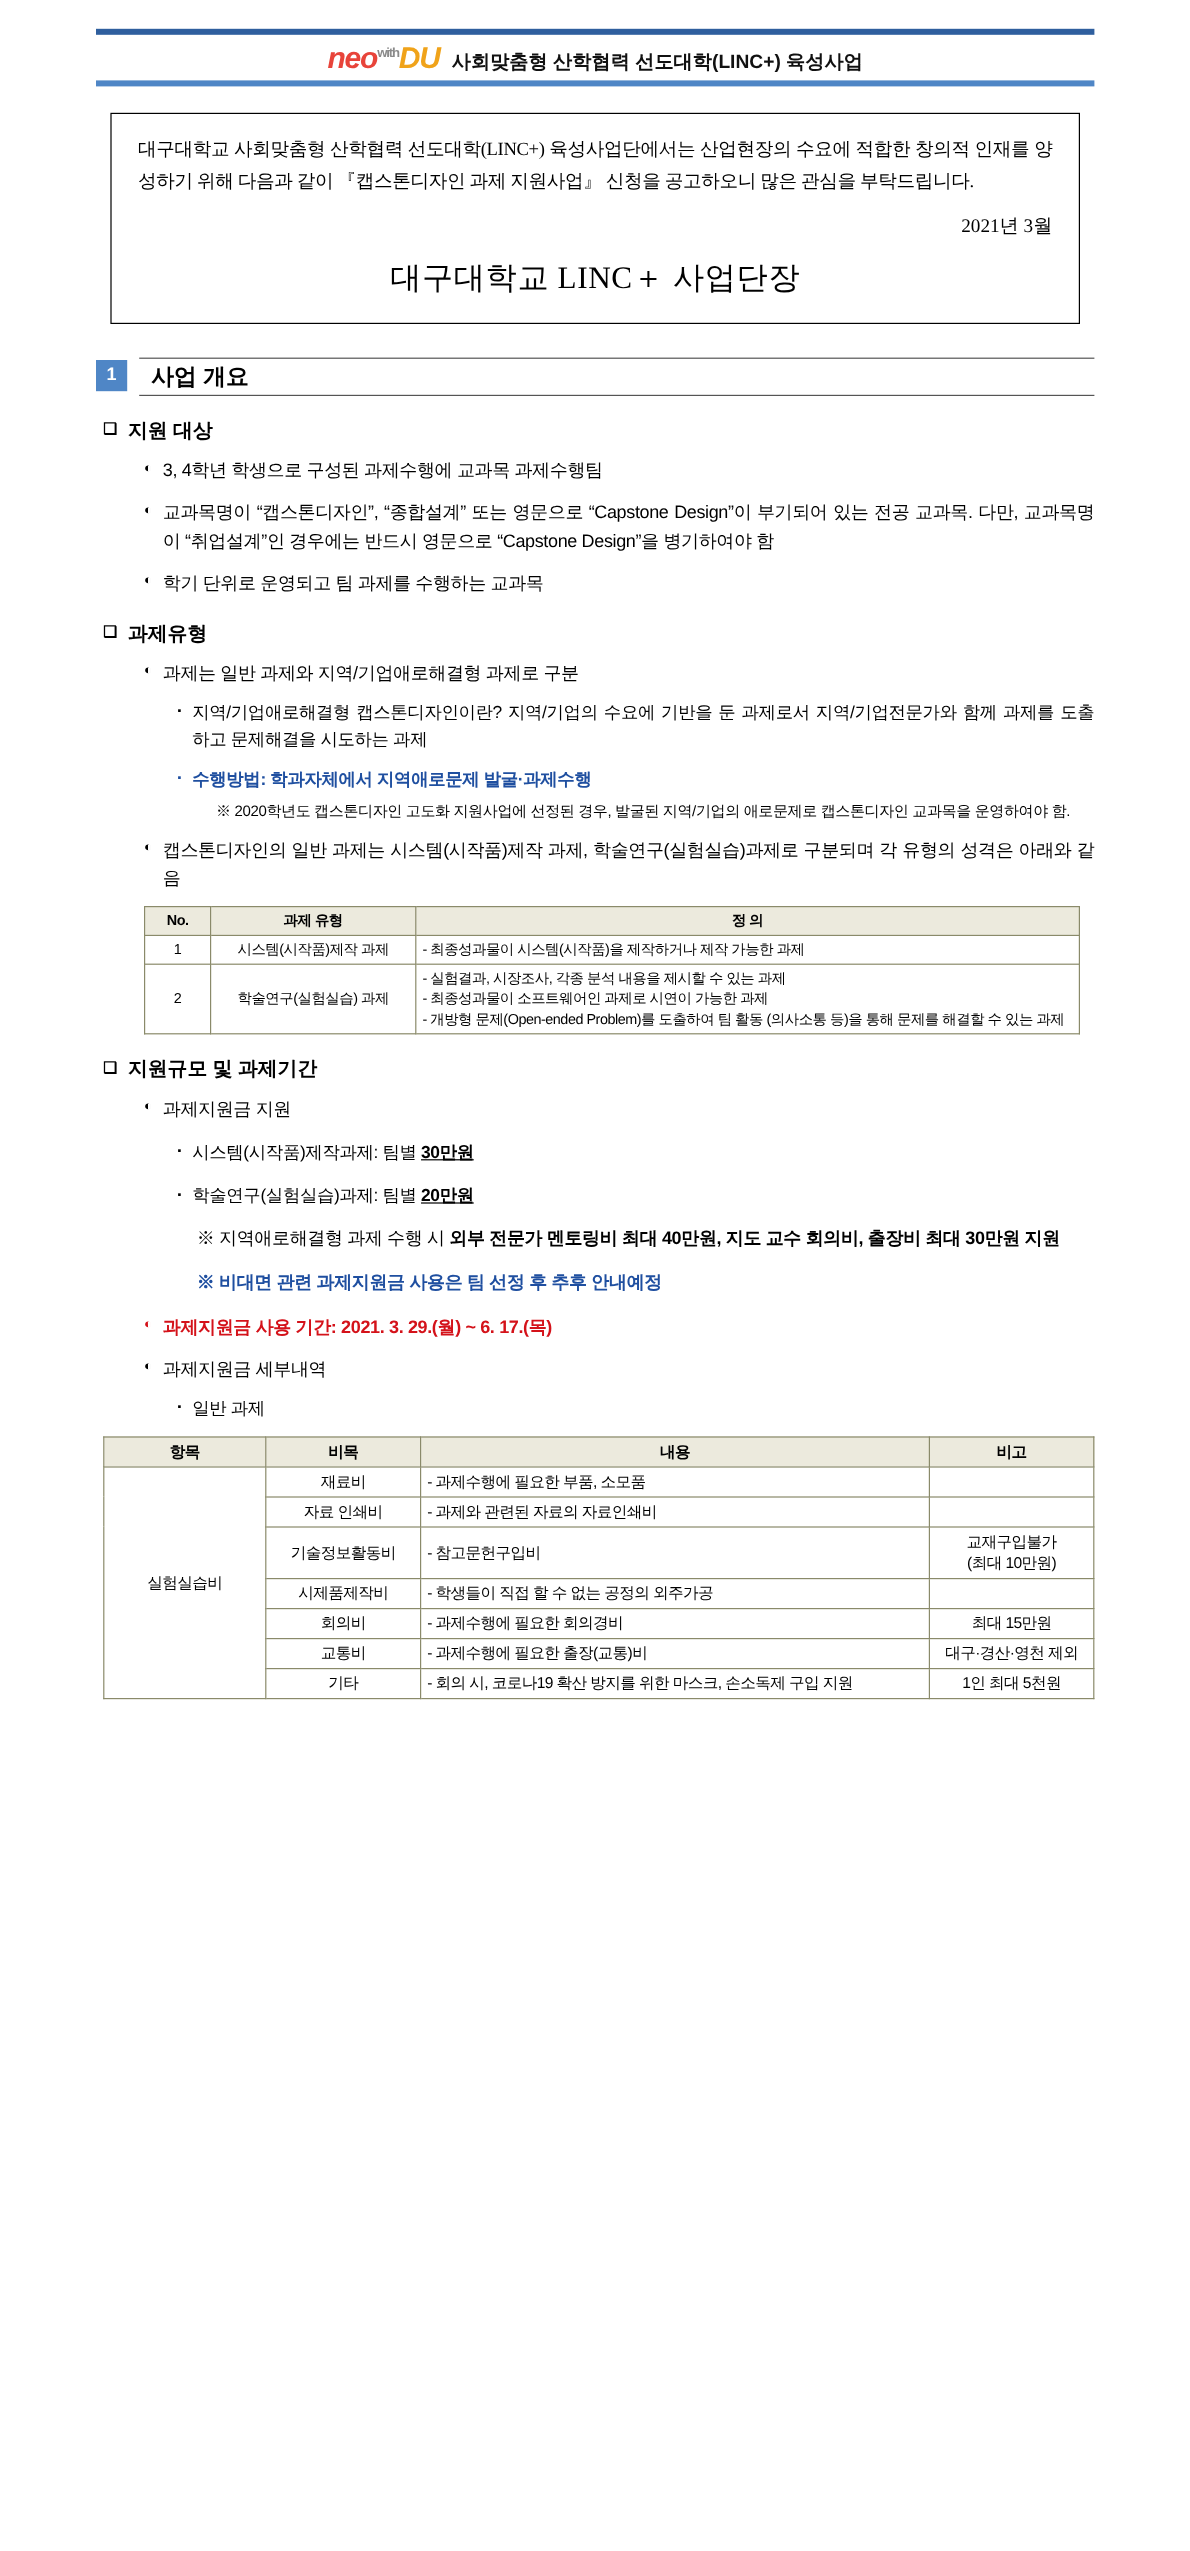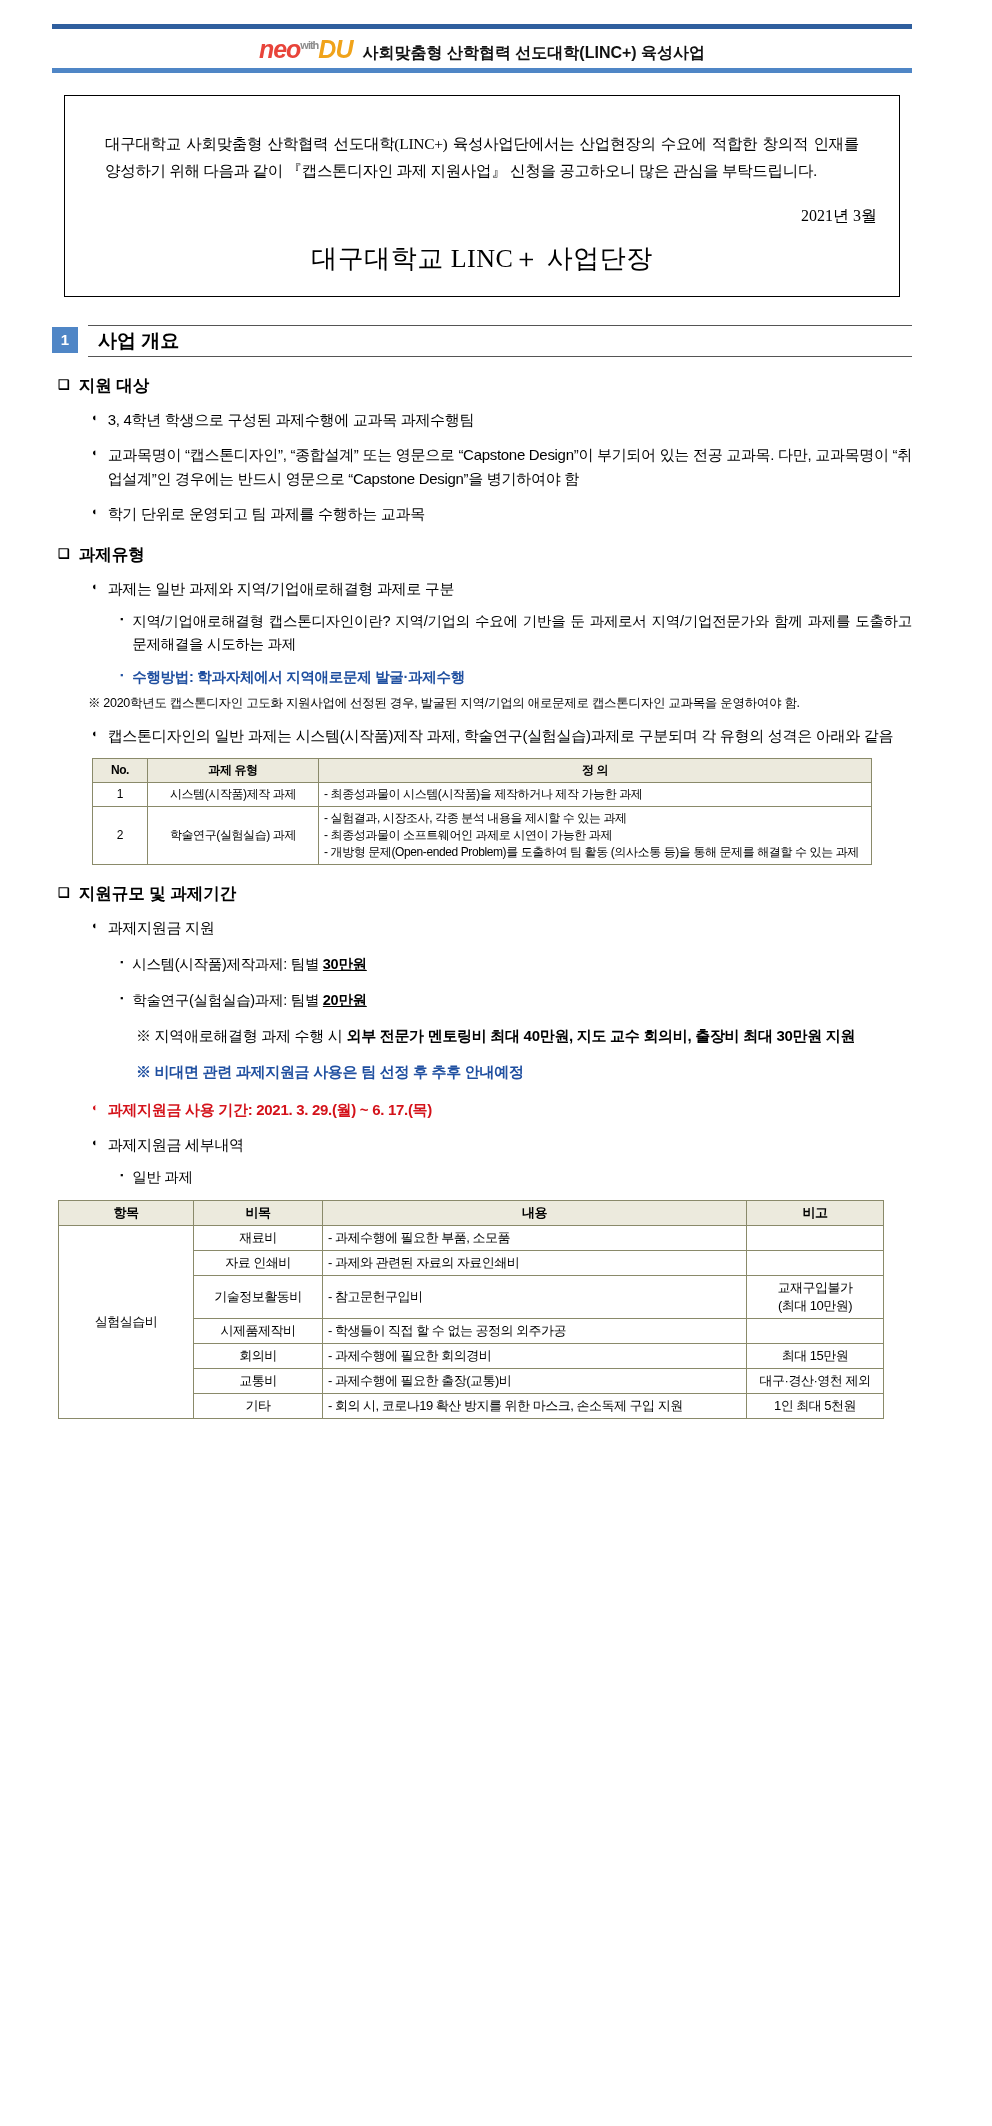--- a/index.html
+++ b/index.html
@@ -10,21 +10,21 @@
   body {
     width: 992px;
     font-family: "Liberation Serif", "DejaVu Serif", serif;
     color: #000000;
   }
   .page {
     position: relative;
     width: 992px;
     min-height: 2126px;
     box-sizing: border-box;
-    padding: 18px 80px 20px 52px;
+    padding: 18px 80px 20px 80px;
   }
 
   
   .hdr-rule-top {
     height: 5px;
     background: #2f5f9e;
     margin: 6px 0 0 0;
   }
   .hdr-rule-bottom {
     height: 5px;
@@ -68,21 +68,21 @@
 
   
   .intro-box {
     border: 1px solid #000;
     margin: 22px 12px 0 12px;
     padding: 16px 22px 14px 22px;
     font-size: 15.5px;
     line-height: 1.75;
   }
   .intro-box p {
-    margin: 18px;
+    margin: 0;
     text-align: justify;
     text-justify: inter-ideograph;
     letter-spacing: -0.3px;
   }
   .intro-date {
     text-align: right;
     margin-top: 10px;
     font-size: 16px;
   }
   .intro-org {
@@ -154,21 +154,21 @@
     gap: 9px;
     margin: 9px 0 0 68px;
     font-family: "Liberation Sans", sans-serif;
     font-size: 14.5px;
     line-height: 1.62;
   }
   .lvl3 .bul { font-size: 9px; line-height: 2.0; flex: none; }
   .lvl3 .txt { text-align: justify; letter-spacing: -0.3px; }
 
   .note {
-    margin: 5px 0 0 36px;
+    margin: 5px 0 0 100px;
     font-family: "Liberation Sans", sans-serif;
     font-size: 12.5px;
     line-height: 1.5;
     letter-spacing: -0.3px;
   }
   .note-lg {
     margin: 11px 0 0 84px;
     font-family: "Liberation Sans", sans-serif;
     font-size: 15px;
     line-height: 1.65;

